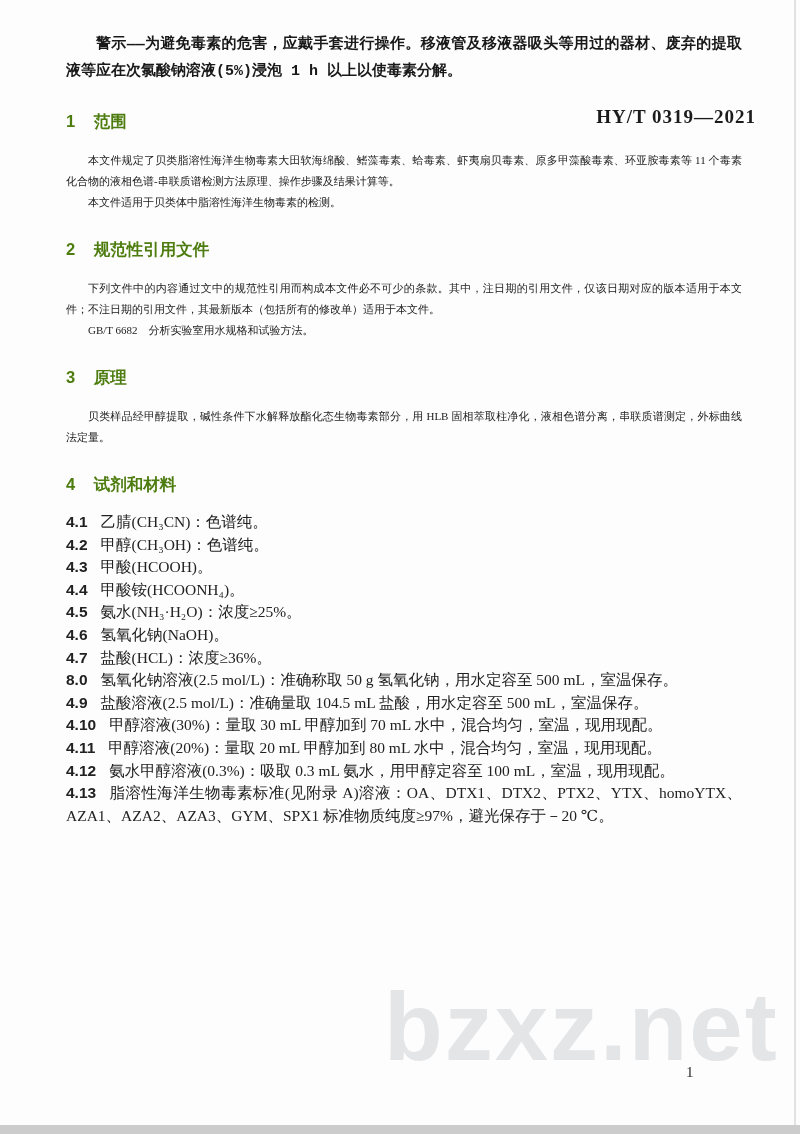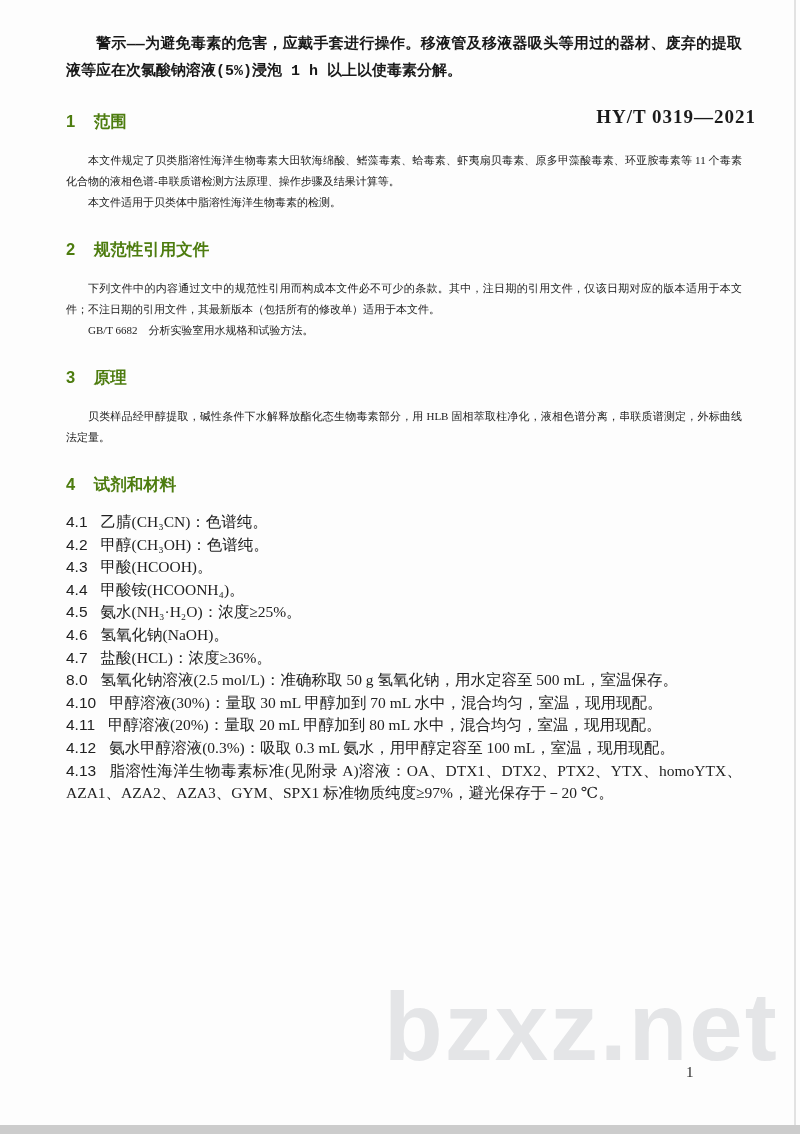--- a/index.html
+++ b/index.html
@@ -59,21 +59,21 @@
     text-indent:2em; text-align:justify;
   }
   .para.follow { margin-top:0; }
   .reagent-list { margin-top:15px; }
   .item {
     font-size:15.5px; line-height:22.6px;
     text-align:justify;
   }
   .item-num {
     font-family:"Liberation Sans","DejaVu Sans",sans-serif;
-    font-weight:normal; margin-right:13px;
+    font-weight:bold; margin-right:13px;
   }
   .page-number {
     position:absolute; top:1064px; left:686px;
     font-size:15px; color:#2a2a2a;
   }
 </style>
 </head>
 <body>
 
 <div class="page">
@@ -131,20 +131,23 @@
       <div class="item">
         <span class="item-num">4.6</span><span>氢氧化钠(NaOH)。</span>
       </div>
       <div class="item">
         <span class="item-num">4.7</span><span>盐酸(HCL)：浓度≥36%。</span>
       </div>
       <div class="item">
         <span class="item-num">8.0</span><span>氢氧化钠溶液(2.5 mol/L)：准确称取 50 g 氢氧化钠，用水定容至 500 mL，室温保存。</span>
       </div>
       <div class="item">
+        <span class="item-num">4.9</span><span>盐酸溶液(2.5 mol/L)：准确量取 104.5 mL 盐酸，用水定容至 500 mL，室温保存。</span>
+      </div>
+      <div class="item">
         <span class="item-num">4.10</span><span>甲醇溶液(30%)：量取 30 mL 甲醇加到 70 mL 水中，混合均匀，室温，现用现配。</span>
       </div>
       <div class="item">
         <span class="item-num">4.11</span><span>甲醇溶液(20%)：量取 20 mL 甲醇加到 80 mL 水中，混合均匀，室温，现用现配。</span>
       </div>
       <div class="item">
         <span class="item-num">4.12</span><span>氨水甲醇溶液(0.3%)：吸取 0.3 mL 氨水，用甲醇定容至 100 mL，室温，现用现配。</span>
       </div>
       <div class="item">
         <span class="item-num">4.13</span><span>脂溶性海洋生物毒素标准(见附录 A)溶液：OA、DTX1、DTX2、PTX2、YTX、homoYTX、AZA1、AZA2、AZA3、GYM、SPX1 标准物质纯度≥97%，避光保存于－20 ℃。</span>

